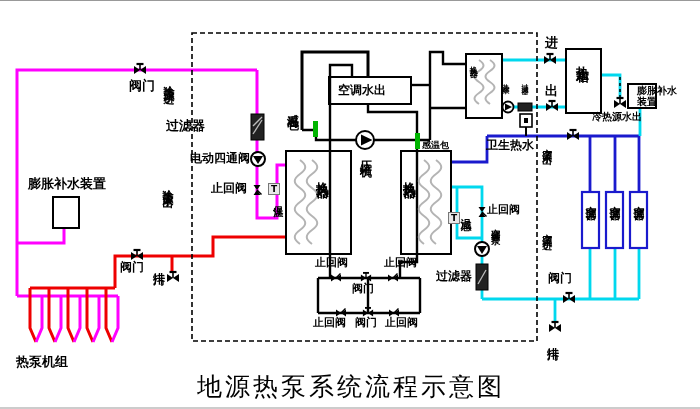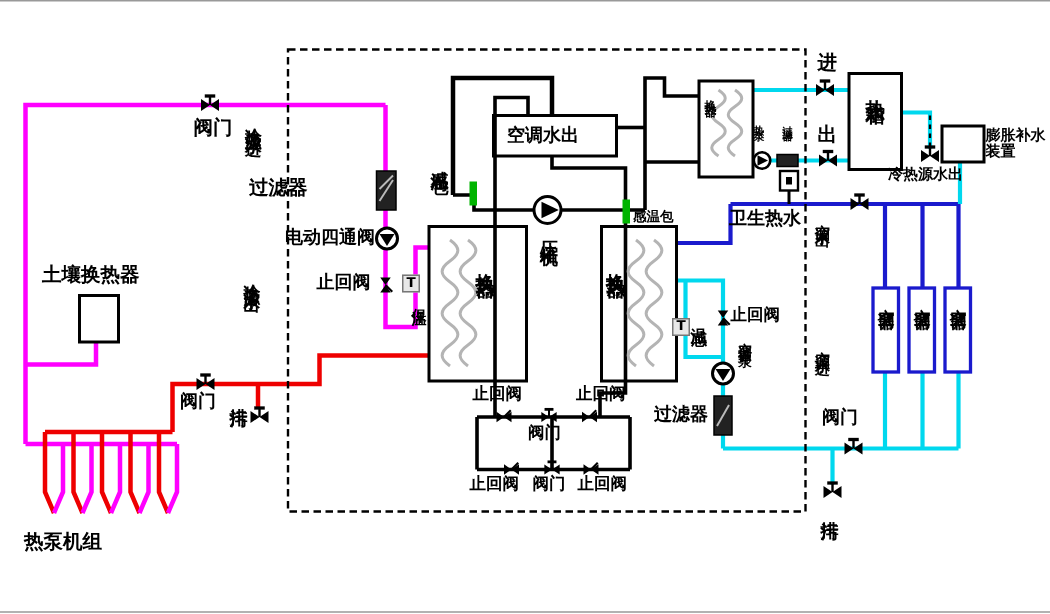--- a/index.html
+++ b/index.html
@@ -193,41 +193,41 @@
   <use href="#sym-check" transform="translate(393,278)"></use>
   <use href="#sym-check" transform="translate(341,313)"></use>
   <use href="#sym-check" transform="translate(394,313)"></use>
 
   <rect x="192" y="33" width="345" height="308" fill="none" stroke="#000" stroke-width="1.6" stroke-dasharray="5,3"></rect>
 </svg>
 
 <div id="labels">
       <div class="lab" style="left: 129px; top: 79px; font-size: 13px;">阀门</div>
       <div class="lab v" style="left: 162px; top: 76px; font-size: 11px;">冷热源水进</div>
-      <div class="lab" style="left: 28px; top: 177px; font-size: 13px;">土壤换热器</div>
+      <div class="lab" style="left: 28px; top: 177px; font-size: 13px;">膨胀补水装置</div>
       <div class="lab v" style="left: 161px; top: 180px; font-size: 11px;">冷热源水出</div>
       <div class="lab" style="left: 166px; top: 119px; font-size: 13px;">过滤器</div>
       <div class="lab" style="left: 190px; top: 152px; font-size: 12px;">电动四通阀</div>
       <div class="lab" style="left: 211px; top: 182px; font-size: 12px;">止回阀</div>
       <div class="lab v" style="left: 272px; top: 197px; font-size: 10px;">保温</div>
       <div class="lab v" style="left: 286px; top: 104px; font-size: 12px;">感温包</div>
       <div class="lab" style="left: 338px; top: 84px; font-size: 12px;">空调水出</div>
       <div class="lab v" style="left: 359px; top: 151px; font-size: 12px;">压缩机</div>
       <div class="lab v" style="left: 315px; top: 172px; font-size: 13px;">换热器</div>
       <div class="lab v" style="left: 402px; top: 172px; font-size: 13px;">换热器</div>
       <div class="lab" style="left: 422px; top: 141px; font-size: 9px;">感温包</div>
       <div class="lab v" style="left: 468px; top: 60px; font-size: 8px;">换热器</div>
       <div class="lab v" style="left: 501px; top: 78px; font-size: 7px;">热水泵</div>
       <div class="lab v" style="left: 520px; top: 78px; font-size: 7px;">过滤器</div>
       <div class="lab" style="left: 486px; top: 139px; font-size: 12px;">卫生热水</div>
       <div class="lab" style="left: 545px; top: 36px; font-size: 13px;">进</div>
       <div class="lab" style="left: 545px; top: 84px; font-size: 13px;">出</div>
       <div class="lab v" style="left: 575px; top: 56px; font-size: 13px;">热水箱</div>
       <div class="lab" style="left: 592px; top: 112px; font-size: 10px;">冷热源水出</div>
-      <div class="lab" style="left: 657px; top: 86px; font-size: 10px;">膨胀补水
+      <div class="lab" style="left: 637px; top: 86px; font-size: 10px;">膨胀补水
 装置</div>
       <div class="lab v" style="left: 541px; top: 141px; font-size: 10px;">空调水出</div>
       <div class="lab v" style="left: 541px; top: 226px; font-size: 10px;">空调水进</div>
       <div class="lab v" style="left: 459px; top: 209px; font-size: 11px;">温感</div>
       <div class="lab" style="left: 487px; top: 204px; font-size: 11px;">止回阀</div>
       <div class="lab v" style="left: 490px; top: 221px; font-size: 9px;">空调循环泵</div>
       <div class="lab" style="left: 436px; top: 270px; font-size: 12px;">过滤器</div>
       <div class="lab" style="left: 548px; top: 272px; font-size: 12px;">阀门</div>
       <div class="lab v" style="left: 546px; top: 337px; font-size: 12px;">排污</div>
       <div class="lab v" style="left: 584px; top: 197px; font-size: 11px;">空调器</div>
@@ -239,14 +239,15 @@
       <div class="lab" style="left: 313px; top: 317px; font-size: 11px;">止回阀</div>
       <div class="lab" style="left: 355px; top: 317px; font-size: 11px;">阀门</div>
       <div class="lab" style="left: 385px; top: 317px; font-size: 11px;">止回阀</div>
       <div class="lab" style="left: 120px; top: 261px; font-size: 12px;">阀门</div>
       <div class="lab v" style="left: 152px; top: 262px; font-size: 12px;">排污</div>
       <div class="lab" style="left: 16px; top: 355px; font-size: 13px;">热泵机组</div>
       <div class="lab tbox" style="left: 268px; top: 183px; font-size: 9px;">T</div>
       <div class="lab tbox" style="left: 448px; top: 212px; font-size: 9px;">T</div>
     </div>
 
+<div class="title-bottom">地源热泵系统流程示意图</div>
 
 </div>
 
 </body></html>

